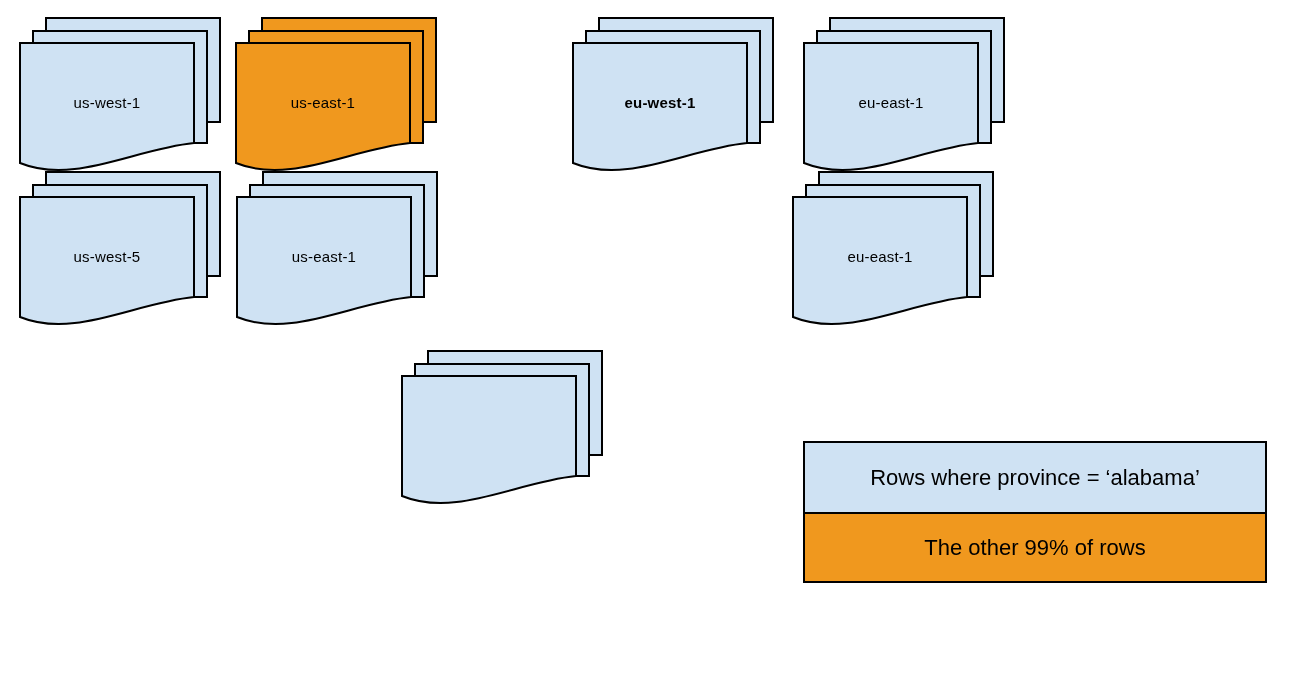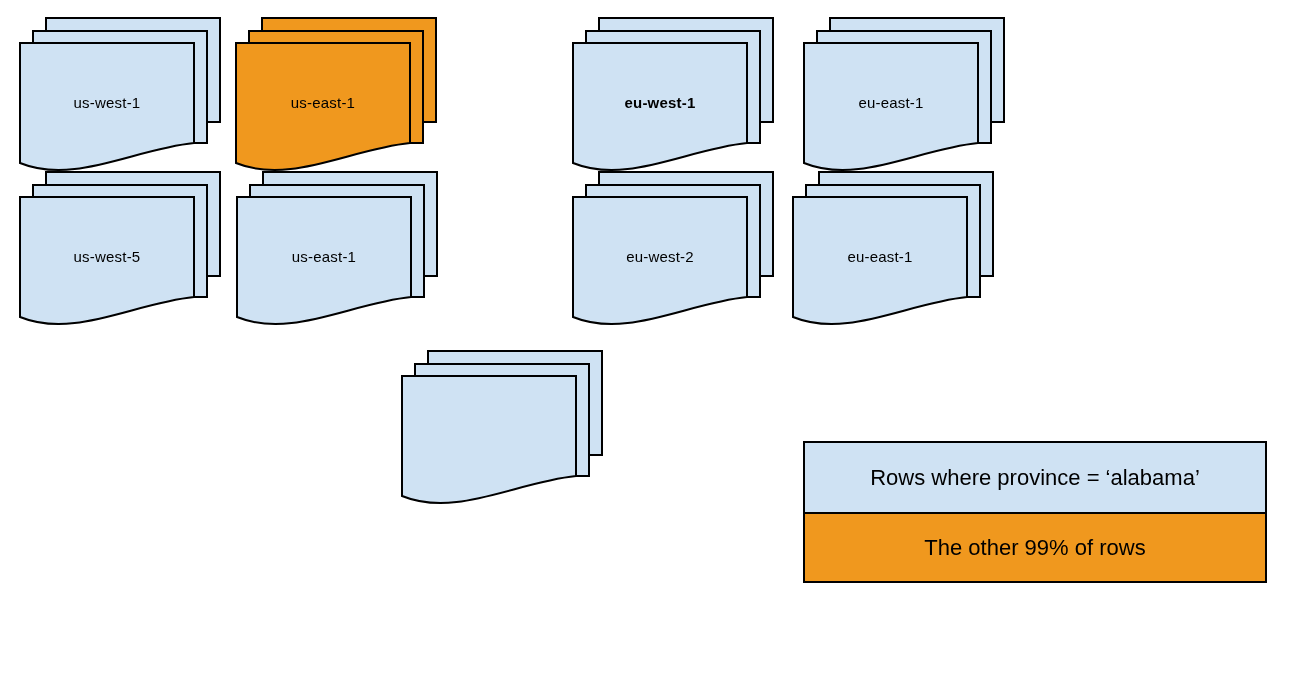--- a/index.html
+++ b/index.html
@@ -99,26 +99,20 @@
     <div class="label">us-west-5</div>
   </div>
 
   <div class="stack pos-us-east-2" data-variant="blue">
     <svg viewBox="0 0 202 158">
         <use href="#doc-stack-shape"></use>
       </svg>
     <div class="label">us-east-1</div>
   </div>
 
-  <div class="stack pos-eu-west-2" data-variant="blue">
-    <svg viewBox="0 0 202 158">
-        <use href="#doc-stack-shape"></use>
-      </svg>
-    <div class="label">eu-west-2</div>
-  </div>
 
   <div class="stack pos-eu-east-2" data-variant="blue">
     <svg viewBox="0 0 202 158">
         <use href="#doc-stack-shape"></use>
       </svg>
     <div class="label">eu-east-1</div>
   </div>
 
   <div class="stack pos-ap-east-1" data-variant="blue">
     <svg viewBox="0 0 202 158">

